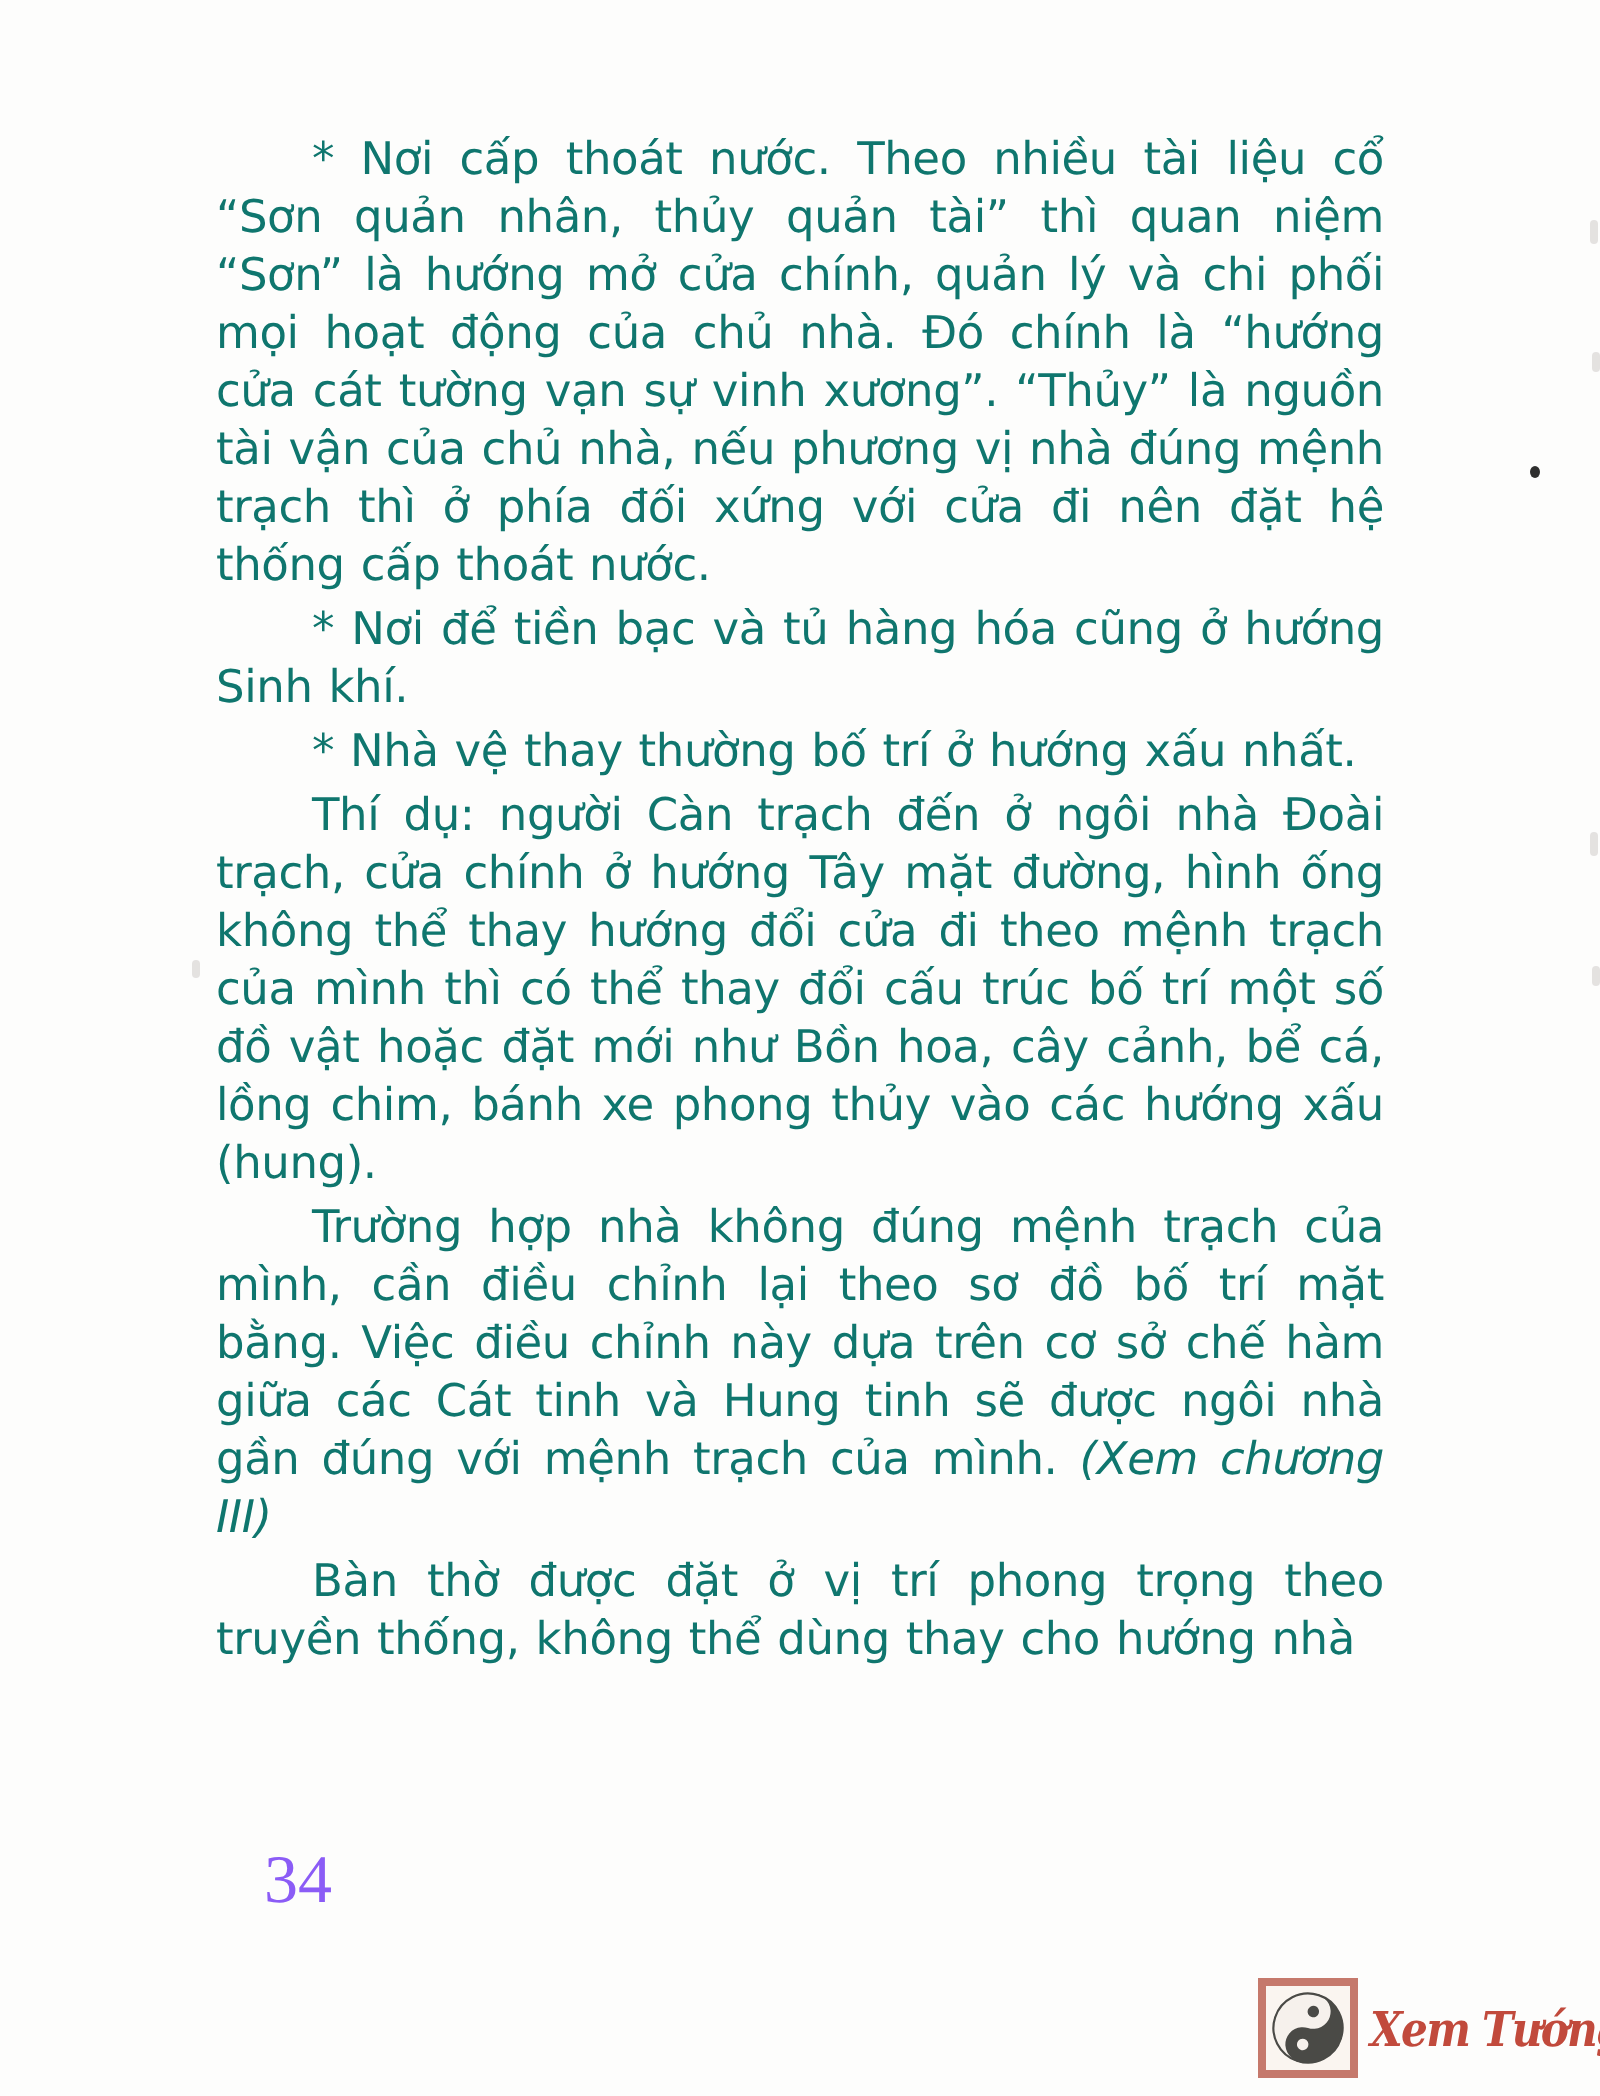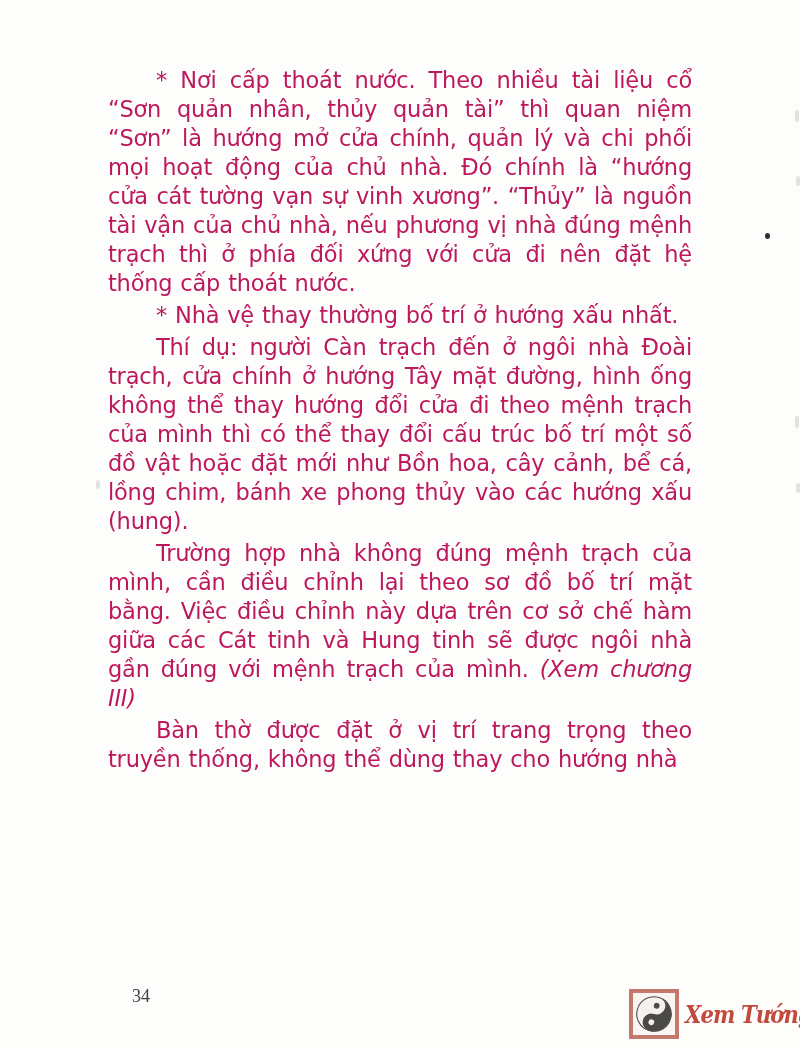--- a/index.html
+++ b/index.html
@@ -17,41 +17,41 @@
   .page {
     position: absolute;
     inset: 0;
     background: #fdfdfc;
   }
   .text-block {
     position: absolute;
     left: 108px;
     top: 66px;
     width: 584px;
-    color: #be185d;
+    color: #0f766e;
   }
   .para {
     margin: 0 0 3px 0;
     font-size: 22.5px;
     line-height: 29px;
     text-align: justify;
     text-indent: 48px;
     letter-spacing: -0.2px;
     word-spacing: 1px;
   }
   .ital {
     font-style: italic;
   }
   .page-number {
     position: absolute;
     left: 132px;
-    top: 986px;
+    top: 922px;
     font-family: "Liberation Serif", serif;
-    font-size: 18px;
-    color: #404040;
+    font-size: 34px;
+    color: #8b5cf6;
   }
   .watermark {
     position: absolute;
     left: 629px;
     top: 989px;
     display: flex;
     align-items: center;
     gap: 6px;
   }
   .wm-icon-frame {
@@ -97,24 +97,25 @@
   .edge-mark-4 { left: 796px; top: 483px; height: 10px; }
   .edge-mark-5 { left: 96px;  top: 480px; height: 9px; }
 </style>
 </head>
 <body>
 
 <div class="page">
 
   <div class="text-block">
     <p class="para"><span>* Nơi cấp thoát nước. Theo nhiều tài liệu cổ “Sơn quản nhân, thủy quản tài” thì quan niệm “Sơn” là hướng mở cửa chính, quản lý và chi phối mọi hoạt động của chủ nhà. Đó chính là “hướng cửa cát tường vạn sự vinh xương”. “Thủy” là nguồn tài vận của chủ nhà, nếu phương vị nhà đúng mệnh trạch thì ở phía đối xứng với cửa đi nên đặt hệ thống cấp thoát nước.</span></p>
+    <p class="para"><span>* Nơi để tiền bạc và tủ hàng hóa cũng ở hướng Sinh khí.</span></p>
     <p class="para"><span>* Nhà vệ thay thường bố trí ở hướng xấu nhất.</span></p>
     <p class="para"><span>Thí dụ: người Càn trạch đến ở ngôi nhà Đoài trạch, cửa chính ở hướng Tây mặt đường, hình ống không thể thay hướng đổi cửa đi theo mệnh trạch của mình thì có thể thay đổi cấu trúc bố trí một số đồ vật hoặc đặt mới như Bồn hoa, cây cảnh, bể cá, lồng chim, bánh xe phong thủy vào các hướng xấu (hung).</span></p>
     <p class="para"><span>Trường hợp nhà không đúng mệnh trạch của mình, cần điều chỉnh lại theo sơ đồ bố trí mặt bằng. Việc điều chỉnh này dựa trên cơ sở chế hàm giữa các Cát tinh và Hung tinh sẽ được ngôi nhà gần đúng với mệnh trạch của mình.</span> <span class="ital">(Xem chương III)</span></p>
-    <p class="para"><span>Bàn thờ được đặt ở vị trí trang trọng theo truyền thống, không thể dùng thay cho hướng nhà</span></p>
+    <p class="para"><span>Bàn thờ được đặt ở vị trí phong trọng theo truyền thống, không thể dùng thay cho hướng nhà</span></p>
   </div>
 
   <div class="page-number">34</div>
 
   <div class="watermark">
     <div class="wm-icon-frame">
       <svg width="36" height="36" viewBox="0 0 100 100" aria-hidden="true">
         <circle cx="50" cy="50" r="48" fill="#f6f1ec" stroke="#4a4a46" stroke-width="3"></circle>
         <path d="M50,2 a48,48 0 0 1 0,96 a24,24 0 0 1 0,-48 a24,24 0 0 0 0,-48 Z" fill="#4a4a46"></path>
         <circle cx="50" cy="26" r="8" fill="#4a4a46"></circle>

